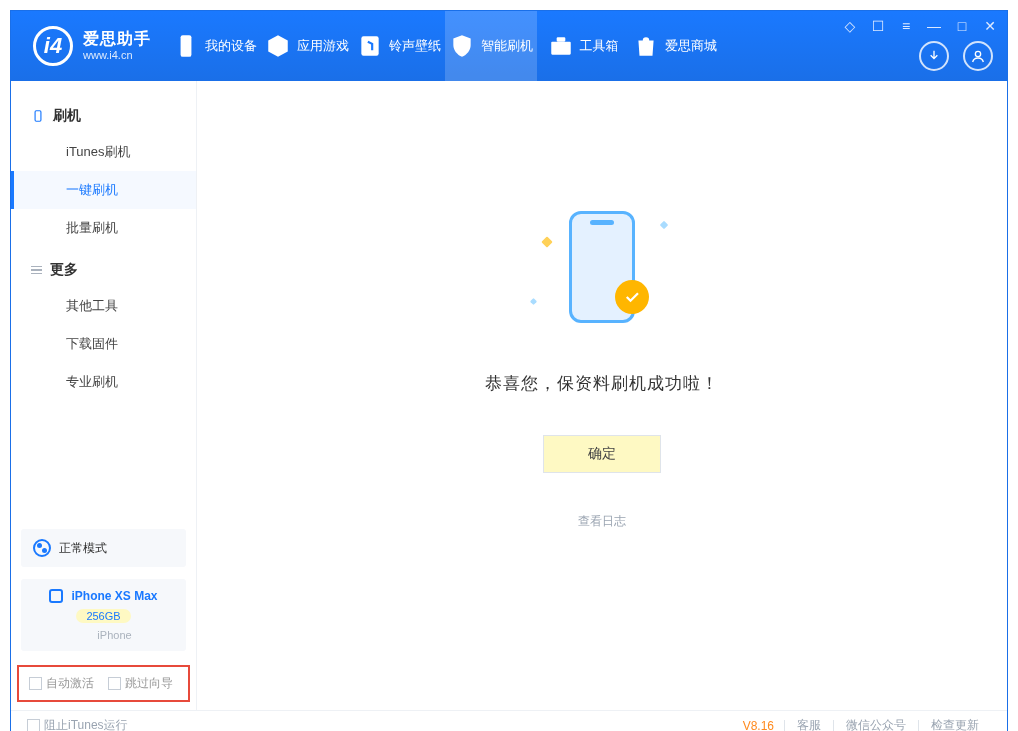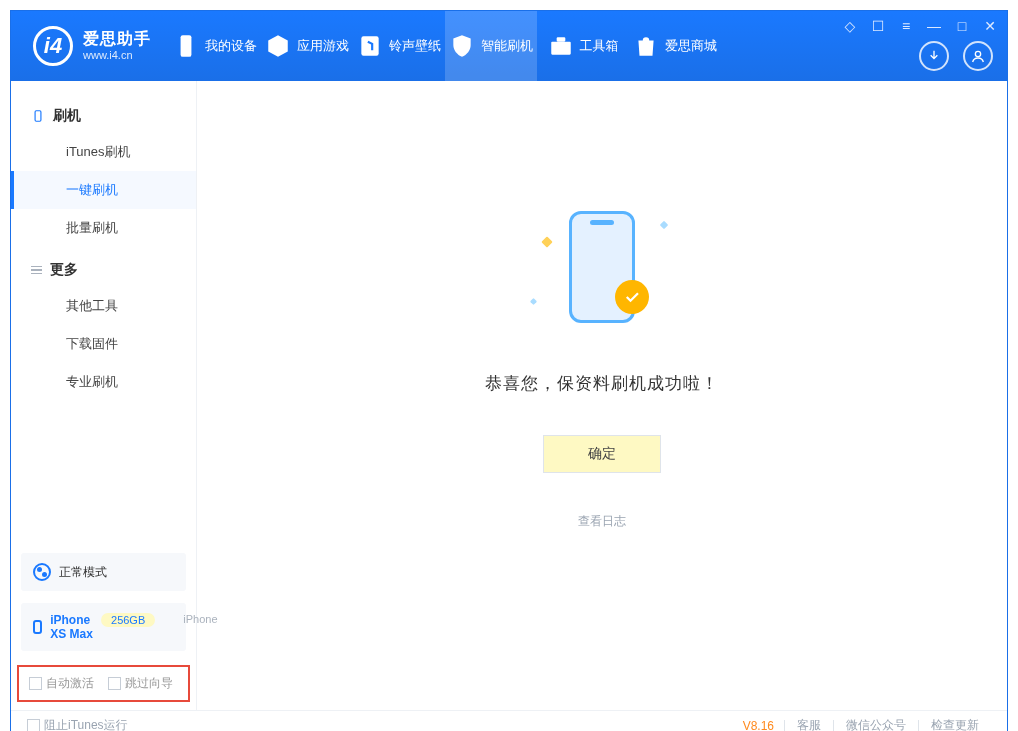--- a/index.html
+++ b/index.html
@@ -22,21 +22,21 @@
 .hdr-actions svg{width:16px;height:16px;stroke:#fff;fill:none;stroke-width:2}
 .body{flex:1;display:flex;min-height:0}
 .sidebar{width:186px;border-right:1px solid #eef1f5;display:flex;flex-direction:column;padding-top:18px}
 .side-group{padding:0 0 6px}
 .side-head{display:flex;align-items:center;gap:8px;padding:8px 20px;font-size:14px;color:#333;font-weight:600}
 .side-head .hicon{width:14px;height:14px}
 .side-item{padding:10px 20px 10px 52px;font-size:13px;color:#444;cursor:pointer;border-left:3px solid transparent}
 .side-item.active{color:#1a79ff;border-left-color:#1a79ff;background:#f5f9ff}
 .side-spacer{flex:1}
 .panel{margin:6px 10px;background:#f6f8fb;border-radius:3px;padding:10px 12px;font-size:12px;color:#333;display:flex;align-items:flex-end;gap:8px}
-.panel.device{flex-direction:row;align-items:flex-start;gap:6px}
+.panel.device{flex-direction:column;align-items:center;gap:6px}
 .dev-line{display:flex;align-items:center;gap:8px;font-weight:600;color:#1a79ff}
 .cap-badge{background:#fef9c3;color:#1a79ff;border-radius:10px;padding:1px 10px;font-size:11px}
 .dev-sub{color:#aab2bd;font-size:11px;padding-left:22px}
 .opt-row{margin:8px 6px 8px;border:2px solid #e74a3b;padding:8px 10px;display:flex;gap:14px;font-size:12px;color:#999}
 .cb{width:13px;height:13px;border:1px solid #c6cdd6;display:inline-block;vertical-align:middle;margin-right:4px}
 .content{flex:1;display:flex;flex-direction:column;align-items:center;justify-content:center;gap:40px;padding-bottom:60px}
 .illus{position:relative;width:150px;height:130px;display:flex;align-items:center;justify-content:center}
 .phone{width:66px;height:112px;border:3px solid #58b3ff;border-radius:12px;background:#e4f1ff;position:relative}
 .phone::before{content:"";position:absolute;top:6px;left:50%;transform:translateX(-50%);width:24px;height:5px;background:#58b3ff;border-radius:3px}
 .chk-badge{position:absolute;right:28px;bottom:18px;width:34px;height:34px;background:#ffb600;border-radius:50%;display:flex;align-items:center;justify-content:center}

